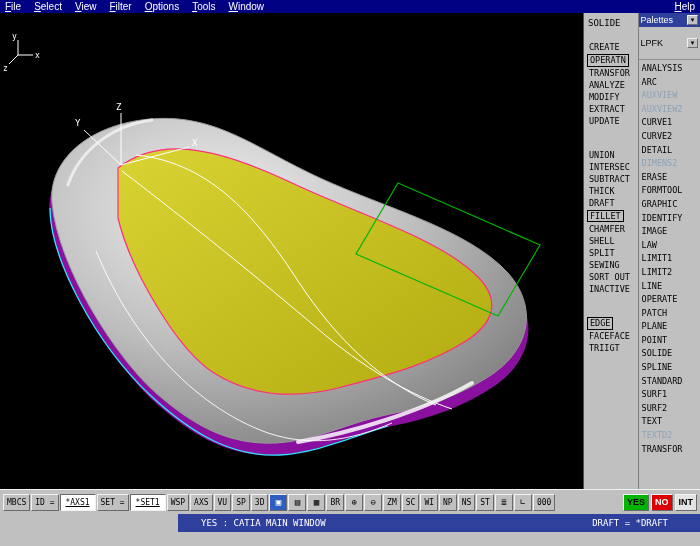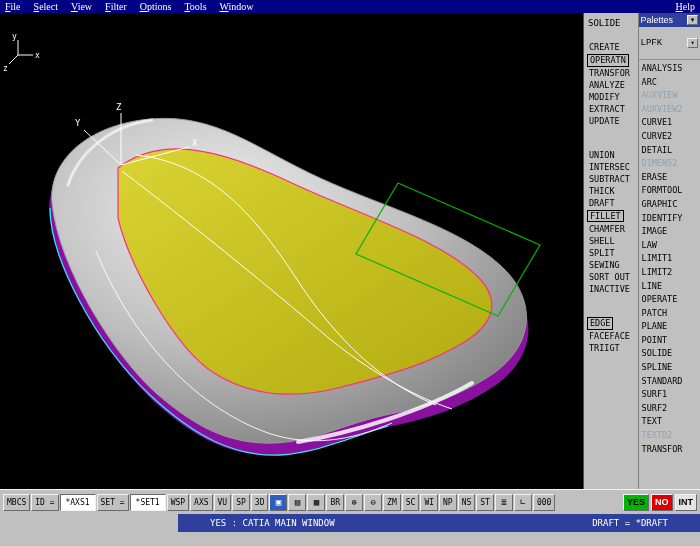--- a/index.html
+++ b/index.html
@@ -2,21 +2,21 @@
 <html><head>
 <meta charset="utf-8">
 <style>
   * { margin:0; padding:0; box-sizing:border-box; }
   body { background:#555; font-family:"Liberation Sans", sans-serif; }
   .app { width:700px; height:546px; background:#c0c0c0; position:relative; overflow:hidden;
          font-family:"Liberation Sans", sans-serif; }
 
   
   .menubar { height:13px; background:#000082; color:#fff; display:flex; align-items:center;
-             font-size:10px; padding:0 5px;font-family:Liberation Serif, serif; }
+             font-size:10px; padding:0 5px; }
   .menu-left { display:flex; gap:13px; }
   .menu-item { display:inline-block; cursor:default; white-space:nowrap; }
   .menu-item::first-letter { text-decoration:underline; }
   .menu-help { margin-left:auto; display:inline-block;text-align:right; }
   .menu-help::first-letter { text-decoration:underline; }
 
   
   .main { display:flex; height:476px; }
   .viewport { width:583px; height:476px; background:#000; position:relative; }
   .viewport svg { display:block; }
@@ -31,49 +31,49 @@
   .solide-item.boxed { border:1px solid #000; }
   .solide-item.gap { margin-top:23px; }
 
   .pal-col { width:63px; border-left:1px solid #808080; display:flex; flex-direction:column; }
   .pal-header { height:14px; background:#2e3f9c; color:#fff; font-size:9px; display:flex;
                 align-items:center; justify-content:space-between; padding:0 2px; }
   .dd-box { width:11px; height:10px; background:#c0c0c0; color:#000; font-size:7px;
             display:flex; align-items:center; justify-content:center;
             border:1px solid; border-color:#f2f2f2 #6e6e6e #6e6e6e #f2f2f2; cursor:default; }
   .pal-selector { height:14px; display:flex; align-items:center; justify-content:space-between;
-                  padding:16px 2px; font-size:9px; border-bottom:1px solid #909090;font-family:Liberation Mono, monospace; }
+                  padding:16px 2px; font-size:9px; border-bottom:1px solid #909090; }
   .pal-list { flex:1; font-family:"DejaVu Sans Mono", monospace; font-size:8.5px;
               padding:2px 0 0 3px; }
   .pal-item { line-height:13.6px; white-space:nowrap; cursor:default; color:#000; }
   .pal-item.disabled { color:#8fa2b4; }
 
   
   .toolbar { height:22px; background:#c0c0c0; border-top:1px solid #f2f2f2; display:flex;
              align-items:center; gap:1px; padding:12px 3px; }
   .tb-item { height:17px; background:#c0c0c0; border:1px solid;
              border-color:#f2f2f2 #6a6a6a #6a6a6a #f2f2f2; font-size:8px;
              font-family:"DejaVu Sans Mono", monospace; display:flex; align-items:center;
              justify-content:center; padding:0 3px; white-space:nowrap; cursor:default; }
-  .tb-item.k-field { background:#fff; border-color:#6a6a6a #f2f2f2 #f2f2f2 #6a6a6a; min-width:36px; }
+  .tb-item.k-field { background:#fff; border-color:#6a6a6a #f2f2f2 #f2f2f2 #6a6a6a; min-width:36px;text-decoration:underline; }
   .tb-item.k-icon { width:18px; padding:0; font-size:9px; }
   .tb-item.blue { background:#2e5fc0; color:#fff; }
   .tb-right { margin-left:auto; display:flex; gap:2px; }
   .tb-right .tb-item { font-family:"Liberation Sans", sans-serif; font-weight:bold; font-size:9px; }
   .tb-item.yes { background:#00b400; color:#000; }
   .tb-item.no  { background:#dc0000; color:#fff; }
   .tb-item.int { background:#e4e4e4; color:#000; }
 
   
   .statusrow { height:18px; display:flex; background:#c0c0c0; }
   .status-spacer { width:178px; }
   .status-blue { flex:1; background:#2e3f9c; color:#fff; font-size:9px; display:flex;
                  align-items:center; padding:0 6px; font-family:"DejaVu Sans Mono", monospace;
                  white-space:nowrap; }
-  .win-msg { margin-left:26px;text-align:center; }
+  .win-msg { margin-left:17px;text-align:center; }
   .draft-msg { margin-left:auto; margin-right:26px;padding-left:35px; }
 
   
   .bottomrow { height:17px; display:flex; align-items:center; background:#c0c0c0; }
   .b-spacer { width:178px; }
   .cmd-input { flex:1; height:13px; background:#fff; border:1px solid;
                border-color:#6a6a6a #f2f2f2 #f2f2f2 #6a6a6a; display:flex; align-items:center;
                padding:0 1px; cursor:text; }
   .caret { width:7px; height:10px; background:#20249c; }
   .b-right { width:140px; display:flex; justify-content:space-evenly; font-size:9px;

